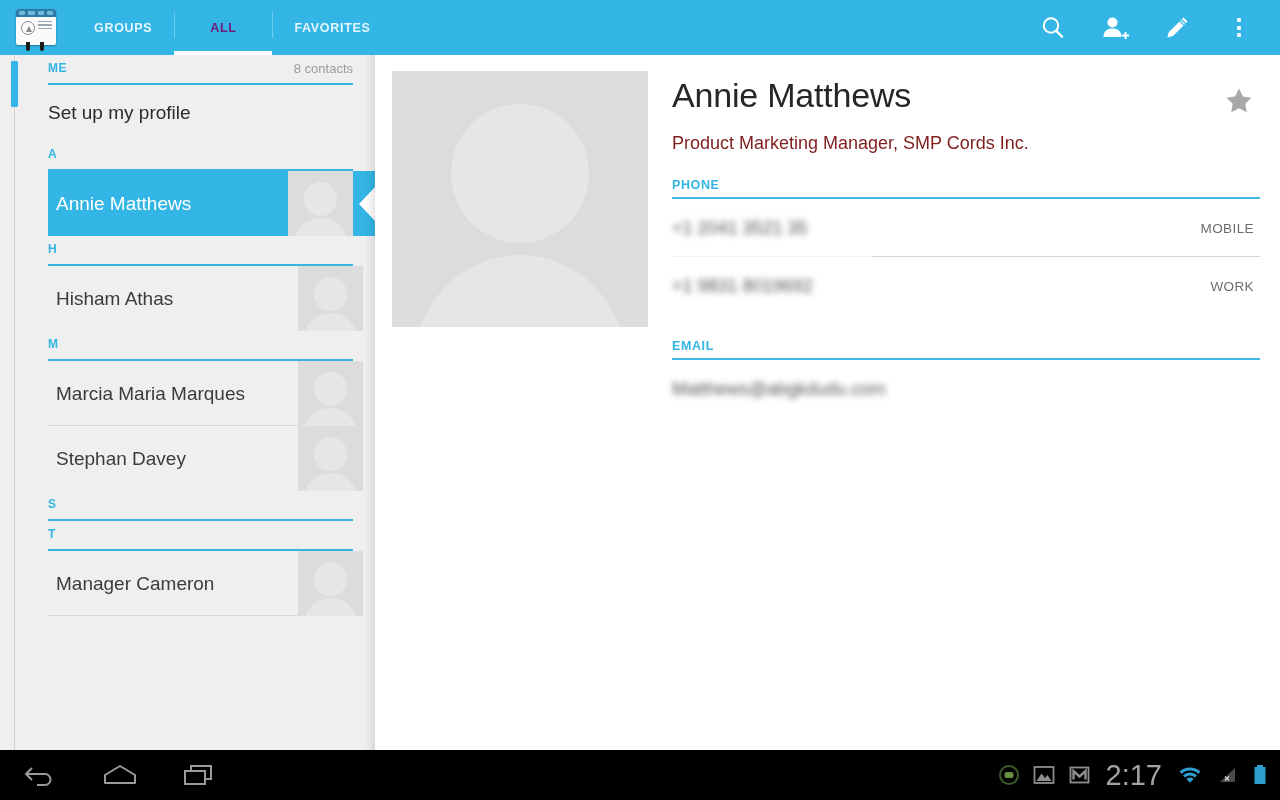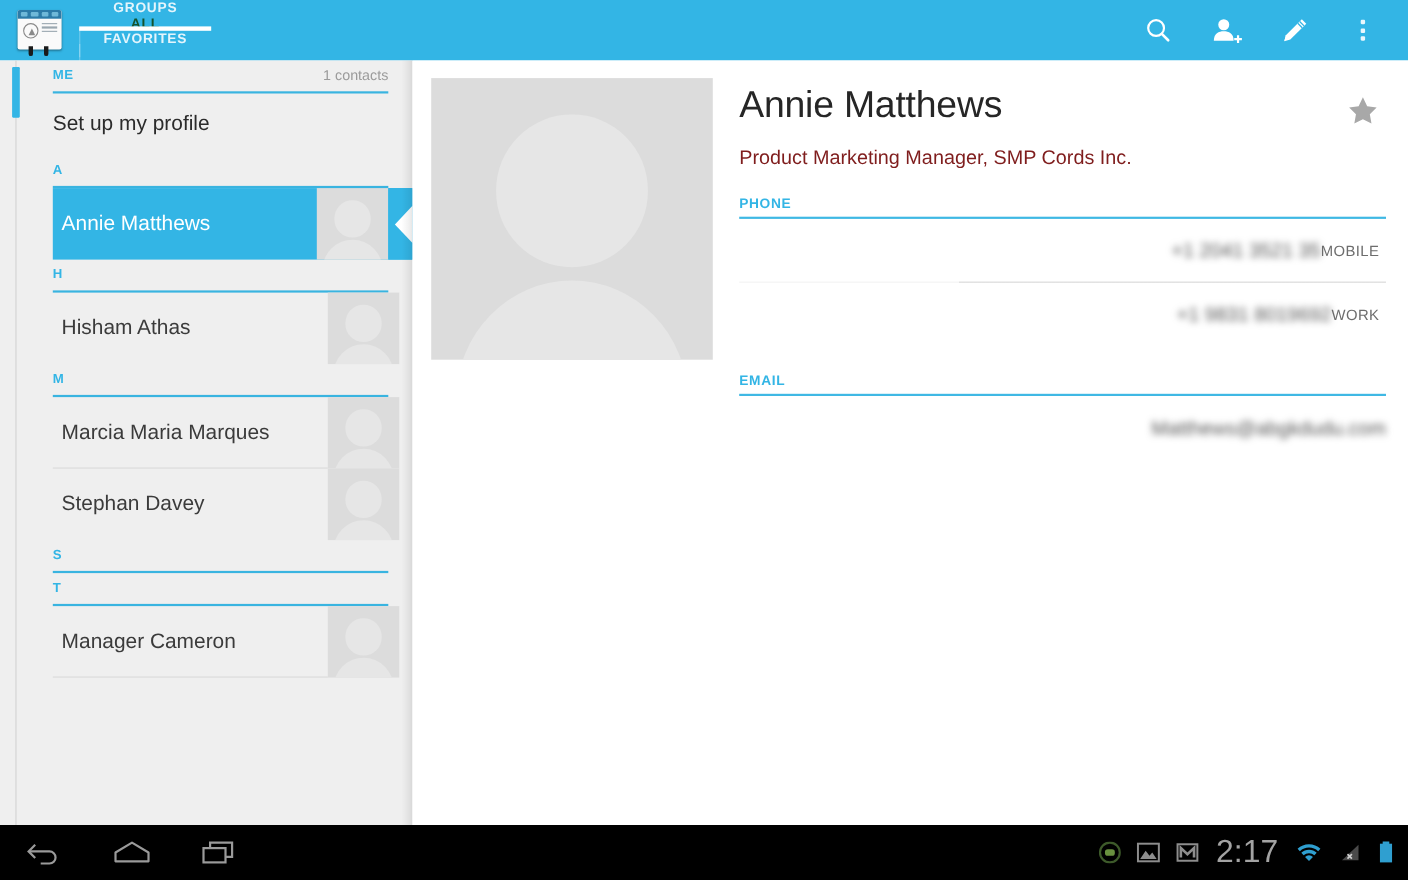--- a/index.html
+++ b/index.html
@@ -61,36 +61,36 @@
   .app-icon .legs {
     position: absolute; left: 14px; top: 36px; width: 22px; height: 9px;
   }
   .app-icon .legs i {
     position: absolute; bottom: 0; width: 4px; height: 9px;
     background: #1a1a1a; border-radius: 0 0 2px 2px;
   }
   .app-icon .legs i:nth-child(1) { left: 0; }
   .app-icon .legs i:nth-child(2) { left: 14px; }
 
-  .tabs { display: flex; height: 55px; align-items: stretch; flex-direction: column; }
+  .tabs { display: flex; height: 55px; align-items: stretch; }
   .tab {
     position: relative;
     min-width: 98px;
     padding: 0 22px;
     display: flex; align-items: center; justify-content: center;
     color: #E4F5FC;
     font-size: 12.5px; font-weight: bold;
     letter-spacing: .7px;
     cursor: pointer;
   }
   .tab + .tab::before {
     content: ""; position: absolute; left: 0; top: 12px;
     width: 1px; height: 26px; background: rgba(255,255,255,.30);
   }
-  .tab.selected { color: #14532d; }
+  .tab.selected { color: #701a75; }
   .tab.selected::after {
     content: ""; position: absolute; left: 0; right: 0; bottom: 0;
     height: 4px; background: #ffffff;
   }
 
   .ab-actions {
     margin-left: auto; display: flex; align-items: center;
     height: 55px; padding-right: 10px;
   }
   .ab-btn {
@@ -242,21 +242,20 @@
     color: #33B5E5; font-size: 12.5px; font-weight: bold;
     letter-spacing: .6px;
     padding-bottom: 5px;
     border-bottom: 2px solid #3FB8E4;
   }
   .data-row {
     position: relative;
     height: 58px;
     display: flex; align-items: center;
     cursor: pointer;
-    text-align: right;
   }
   .data-row .value {
     flex: 1; font-size: 18px; color: #555;
     filter: blur(3.4px);
     user-select: none;
   }
   .data-row .type {
     font-size: 13.5px; color: #6d6d6d;
     letter-spacing: .4px;
     padding-right: 6px;
@@ -364,21 +363,21 @@
   </div>
 
   <div class="list-pane">
     <div class="scroll-track"></div>
     <div class="scroll-thumb"></div>
 
     <div class="list-body">
 
       <div class="sec-head">
         <span class="letter">ME</span>
-        <span class="count">1 contacts</span>
+        <span class="count">8 contacts</span>
       </div>
 
       <div class="profile-row">
         <span>Set up my profile</span>
       </div>
 
       <div class="sec-head">
         <span class="letter">A</span>
       </div>
       <div class="c-row selected">

